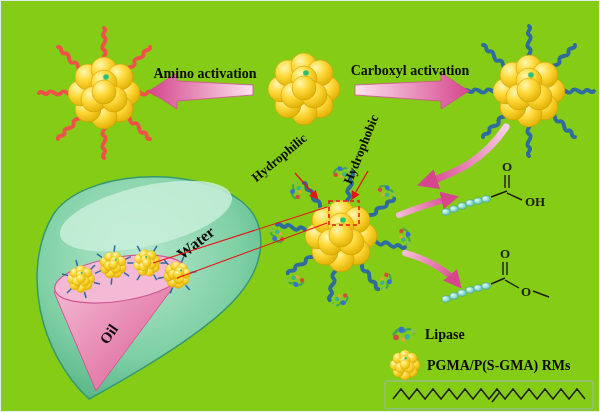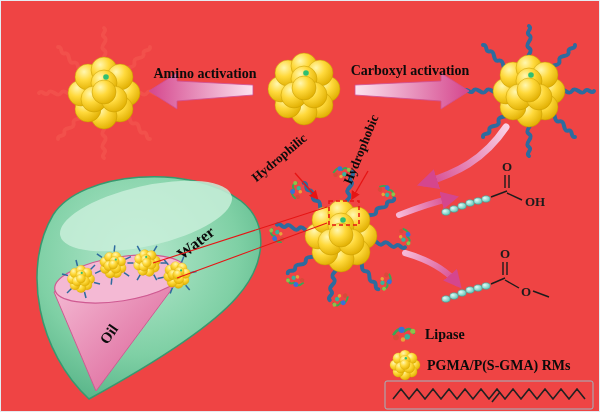--- a/index.html
+++ b/index.html
@@ -1,18 +1,18 @@
 <!DOCTYPE html>
 <html><head>
 <meta charset="utf-8">
 <style>
   html,body{margin:0;padding:0;background:#ffffff;}
   .canvas{
     position:relative;width:600px;height:412px;box-sizing:border-box;
-    background:#ef4444;border:1px solid #e4ecf2;overflow:hidden;
+    background:#84cc16;border:1px solid #e4ecf2;overflow:hidden;
     font-family:"Liberation Serif", serif;
   }
   svg{display:block;}
   .lbl{font-family:"Liberation Serif", serif;font-weight:bold;fill:#0b0b0b;}
   .chem{font-family:"Liberation Serif", serif;font-weight:bold;fill:#1c1c1c;font-size:13px;}
 </style>
 </head>
 <body>
 
 <div class="canvas">

